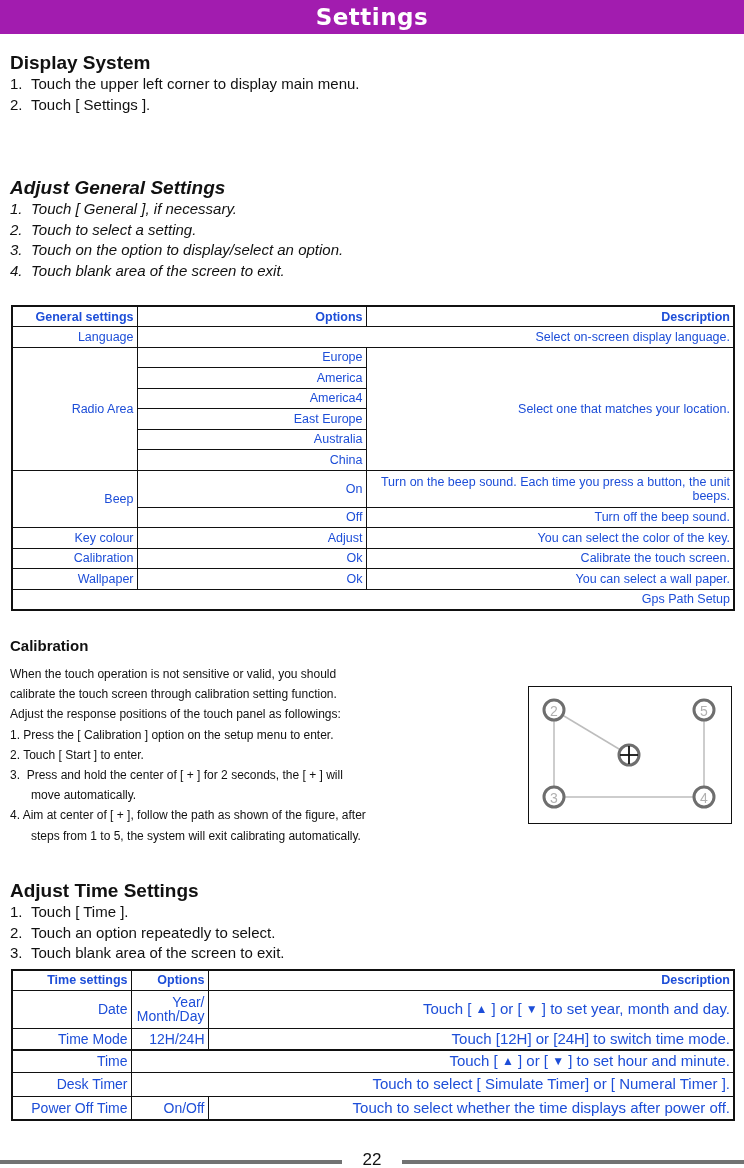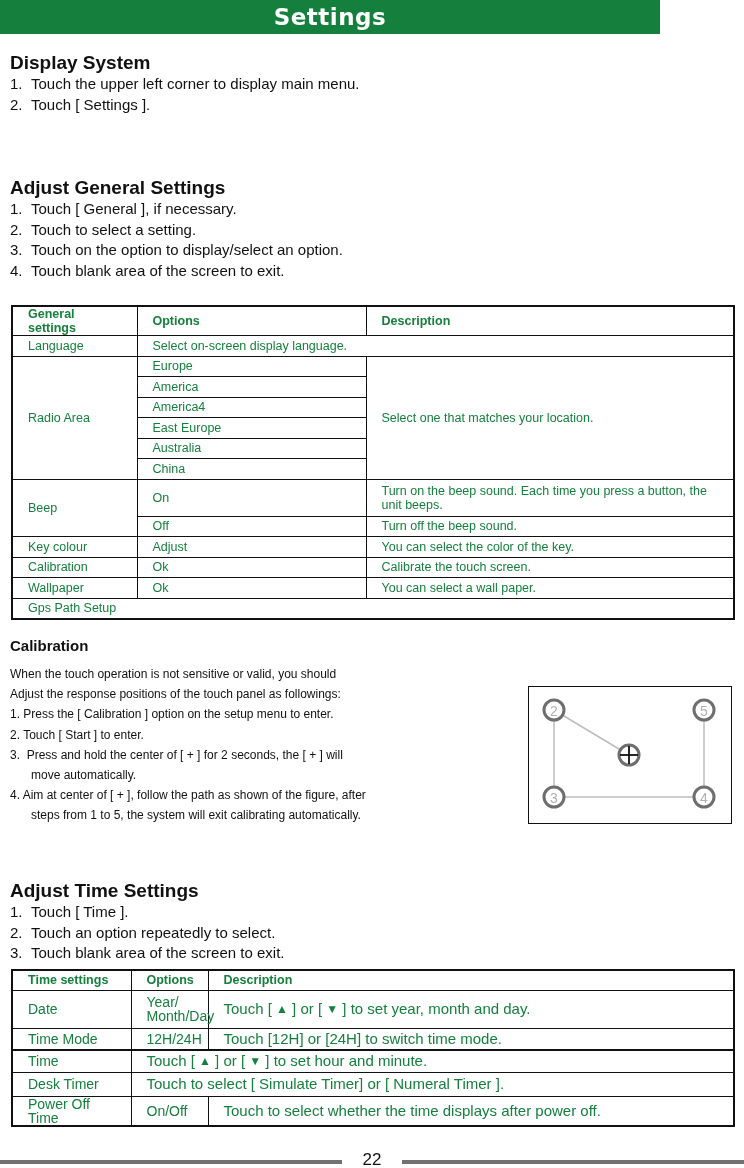--- a/index.html
+++ b/index.html
@@ -1,36 +1,36 @@
 <!DOCTYPE html>
 <html><head>
 <meta charset="utf-8">
 <style>
   * { box-sizing: border-box; margin: 0; padding: 0; }
   html, body { width: 744px; height: 1168px; background: #ffffff; overflow: hidden; }
   body { position: relative; font-family: "Liberation Sans", sans-serif; color: #111; }
 
   .header-bar {
-    position: absolute; left: 0; top: 0; width: 660px; height: 34px;
-    background: #15803d; color: #fff; text-align: center;
+    position: absolute; left: 0; top: 0; width: 744px; height: 34px;
+    background: #a21caf; color: #fff; text-align: center;
     font-family: "DejaVu Sans", sans-serif; font-weight: bold; font-size: 23px;
     line-height: 34px; letter-spacing: 0.5px;
   }
 
   .section { position: absolute; left: 10px; }
   .sec-title { font-weight: bold; font-size: 19px; line-height: 22px; color: #111; }
   .steps { list-style: none; }
   .steps li { font-size: 15px; line-height: 20.5px; display: flex; }
   .steps li .num { width: 21px; flex: none; }
   .steps li.cont { padding-left: 21px; }
 
   table.grid { position: absolute; left: 11px; border-collapse: collapse; table-layout: fixed; }
   table.grid td, table.grid th {
-    border: 1px solid #111; font-size: 12.5px; font-weight: normal; text-align: left;
-    padding: 0 15px; vertical-align: middle; line-height: 14px; color: #15803d;
+    border: 1px solid #111; font-size: 12.5px; font-weight: normal; text-align: right;
+    padding: 0 3px; vertical-align: middle; line-height: 14px; color: #1d4ed8;
   }
   table.grid th { font-weight: bold; }
 
   #general-table { top: 305px; width: 722px; border: 2px solid #111; }
   #general-table tr { height: 20.5px; }
 
   #time-table { top: 969px; width: 722px; border: 2px solid #111; }
   #time-table td.big { font-size: 15px; }
   #time-table td.small { font-size: 14px; }
 
@@ -63,21 +63,21 @@
         <span class="num">1.</span>
         <span>Touch the upper left corner to display main menu.</span>
       </li>
     <li>
         <span class="num">2.</span>
         <span>Touch [ Settings ].</span>
       </li>
   </ul>
 </div>
 
-<div class="section" style="top:177px;">
+<div class="section" style="top:177px;font-style:italic;">
   <div class="sec-title">Adjust General Settings</div>
   <ul class="steps">
     <li>
         <span class="num">1.</span>
         <span>Touch [ General ], if necessary.</span>
       </li>
     <li>
         <span class="num">2.</span>
         <span>Touch to select a setting.</span>
       </li>
@@ -154,20 +154,21 @@
   </tr>
   <tr>
     <td colspan="3">Gps Path Setup</td>
   </tr>
 </tbody>
   </table>
 
 <div class="calib-title">Calibration</div>
 <div class="calib-body">
   <p>When the touch operation is not sensitive or valid, you should</p>
+  <p>calibrate the touch screen through calibration setting function.</p>
   <p>Adjust the response positions of the touch panel as followings:</p>
   <p>1. Press the [ Calibration ] option on the setup menu to enter.</p>
   <p>2. Touch [ Start ] to enter.</p>
   <p style="white-space:pre;">3.  Press and hold the center of [ + ] for 2 seconds, the [ + ] will</p>
   <p class="indent">move automatically.</p>
   <p>4. Aim at center of [ + ], follow the path as shown of the figure, after</p>
   <p class="indent">steps from 1 to 5, the system will exit calibrating automatically.</p>
 </div>
 
 <div class="diagram">

